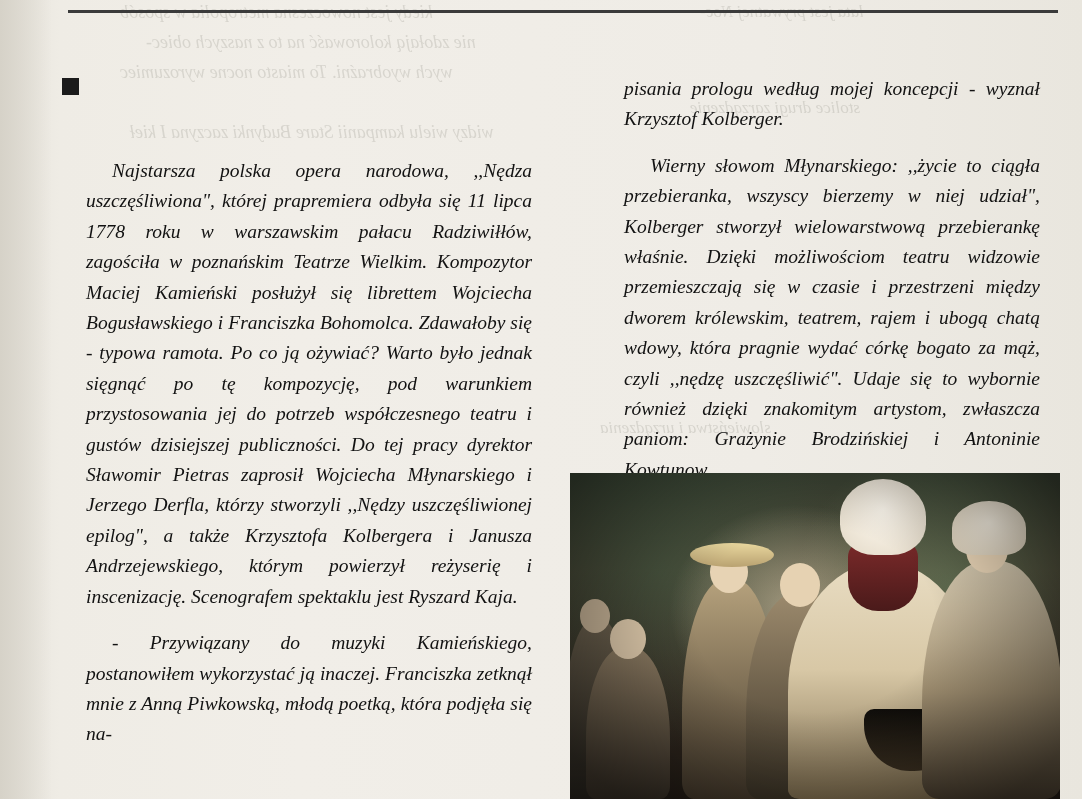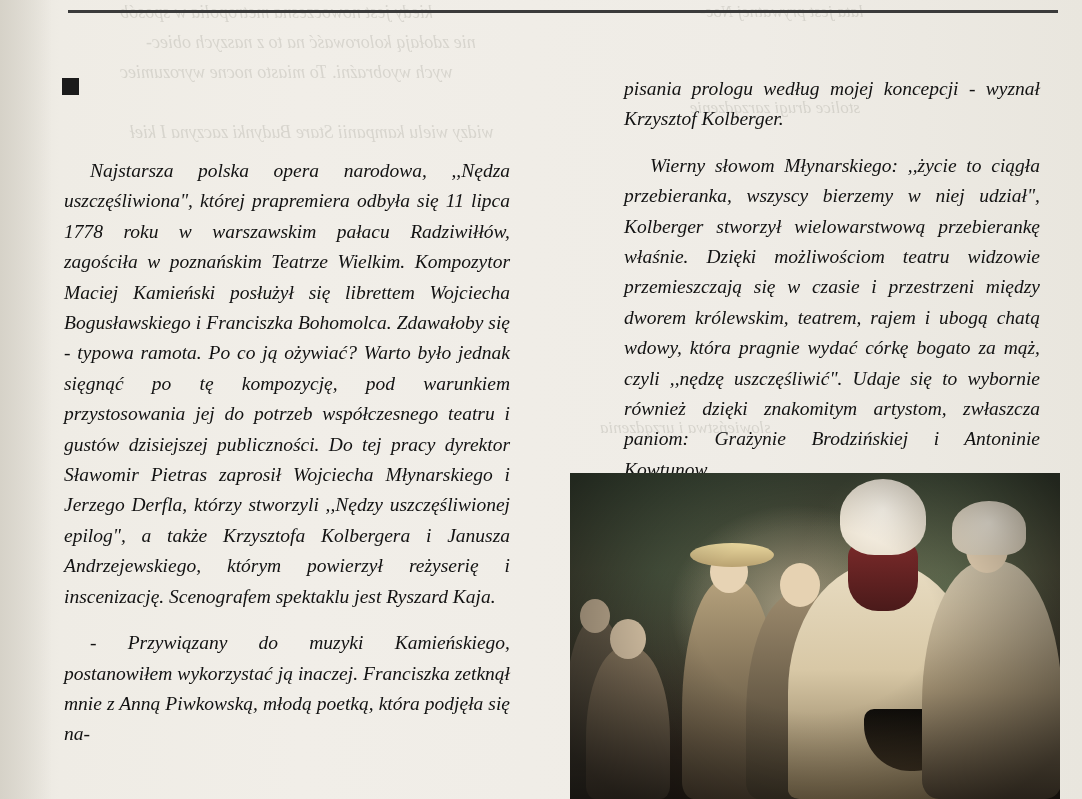--- a/index.html
+++ b/index.html
@@ -84,21 +84,21 @@
     line-height: 30.4px;
     font-style: italic;
     color: #121212;
     text-align: justify;
     font-family: "Liberation Serif", serif;
   }
   .col p { margin: 16px; text-indent: 26px; }
   .col p.noindent { text-indent: 0; }
 
   #col-left {
-    left: 48px;
+    left: 70px;
     top: 140px;
     width: 478px;
   }
   #col-right {
     left: 608px;
     top: 58px;
     width: 448px;
   }
   .sig {
     text-align: right;

